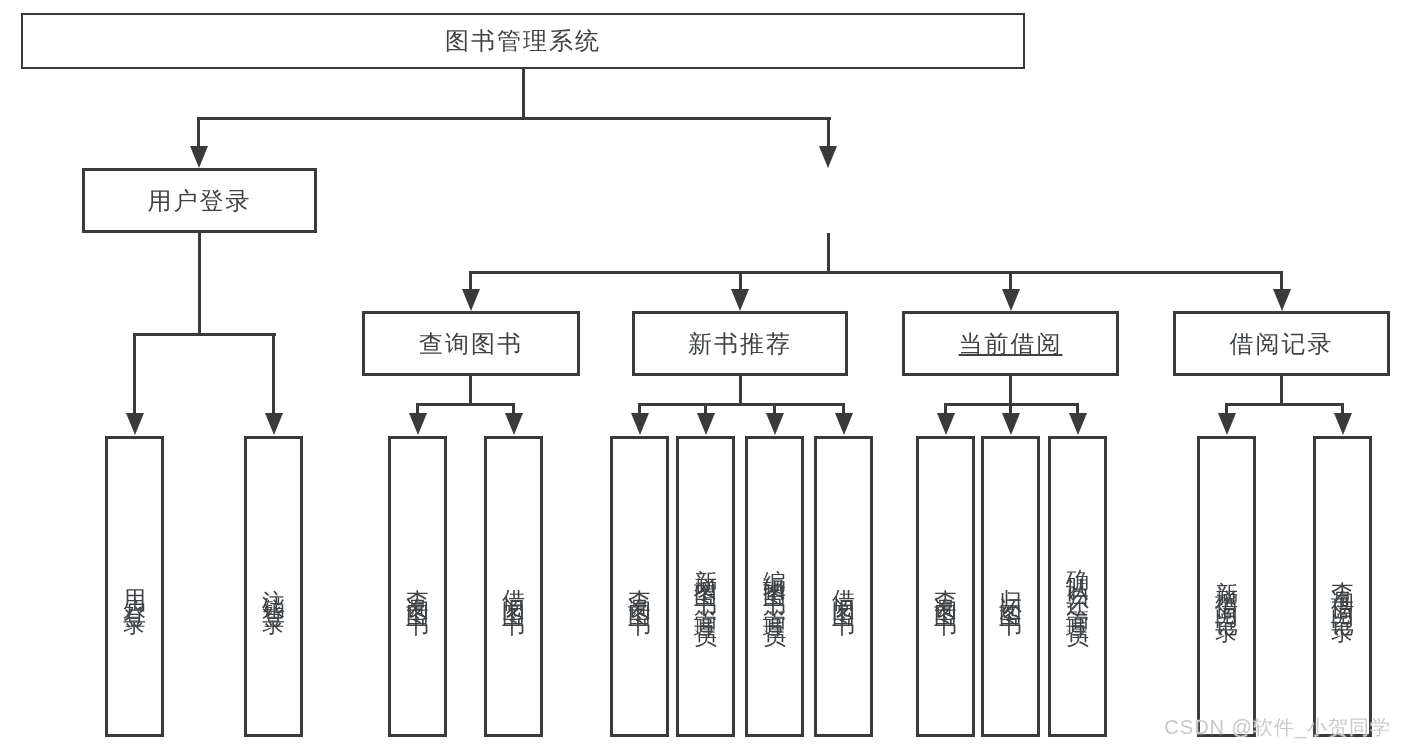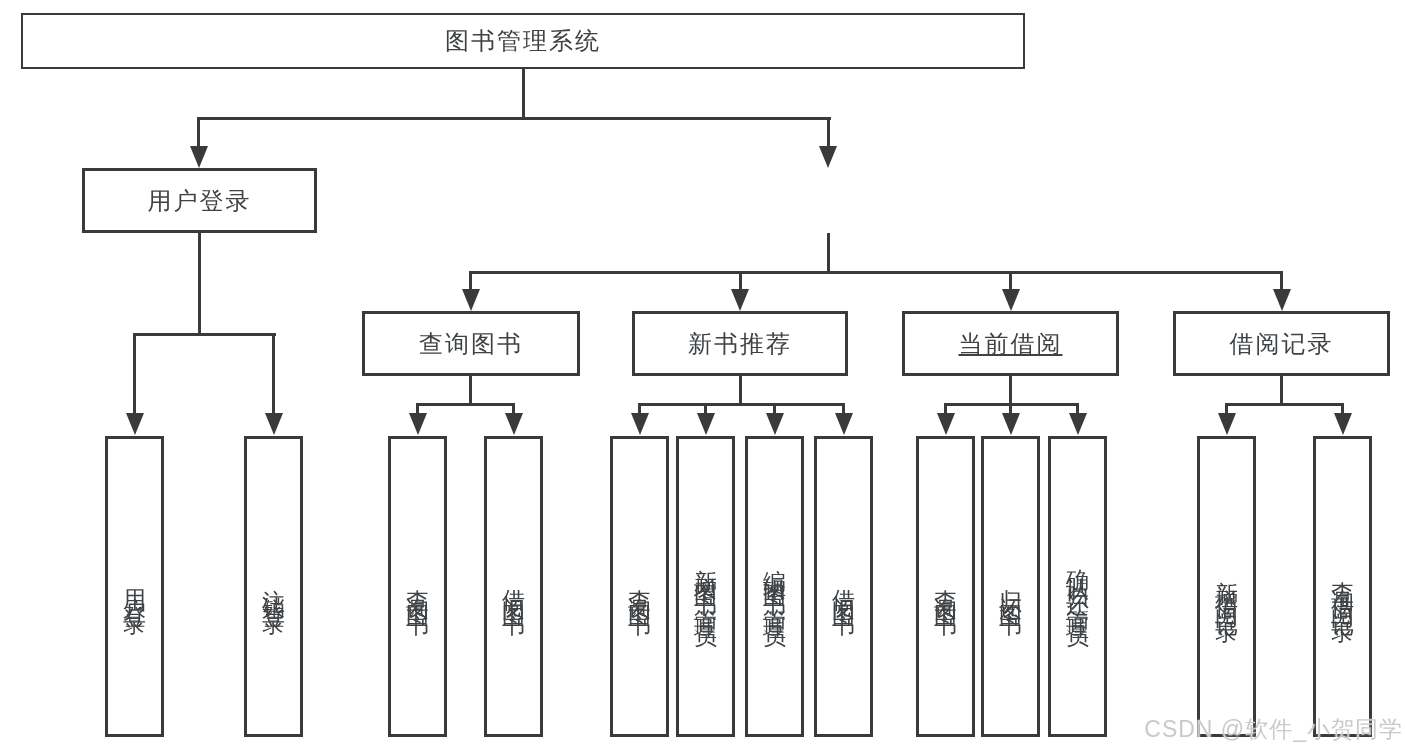--- a/index.html
+++ b/index.html
@@ -45,23 +45,23 @@
   
   .arrow {
     position: absolute;
     width: 0; height: 0;
     border-left: 9px solid transparent;
     border-right: 9px solid transparent;
     border-top: 22px solid #3a3a3a;
   }
   .watermark {
     position: absolute;
-    right: 2px;
+    right: 14px;
     top: 714px;
-    font-size: 23px;
+    font-size: 20px;
     color: #c9c9c9;
     letter-spacing: 1px;
     text-shadow: 0 0 2px #ffffff;
     white-space: nowrap;
   }
 </style>
 </head>
 <body>
 
 <div class="canvas">

